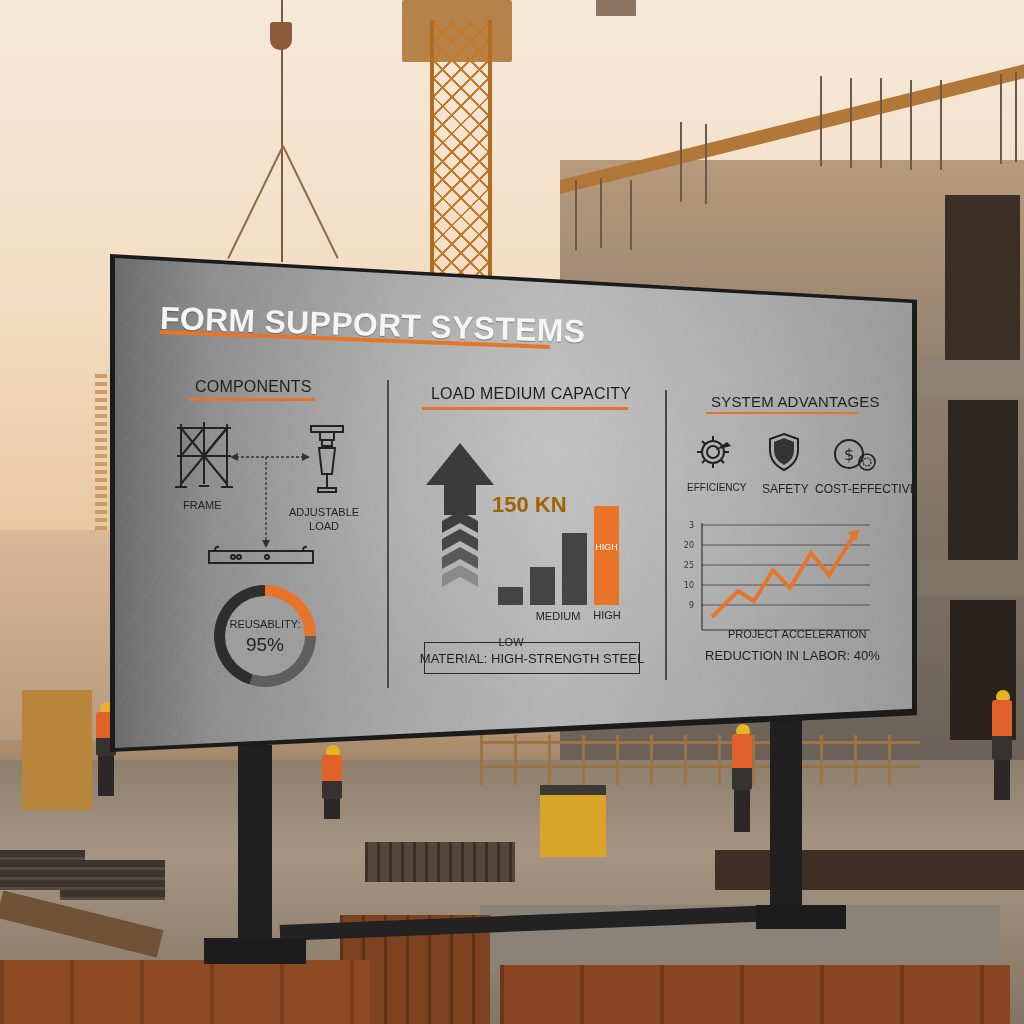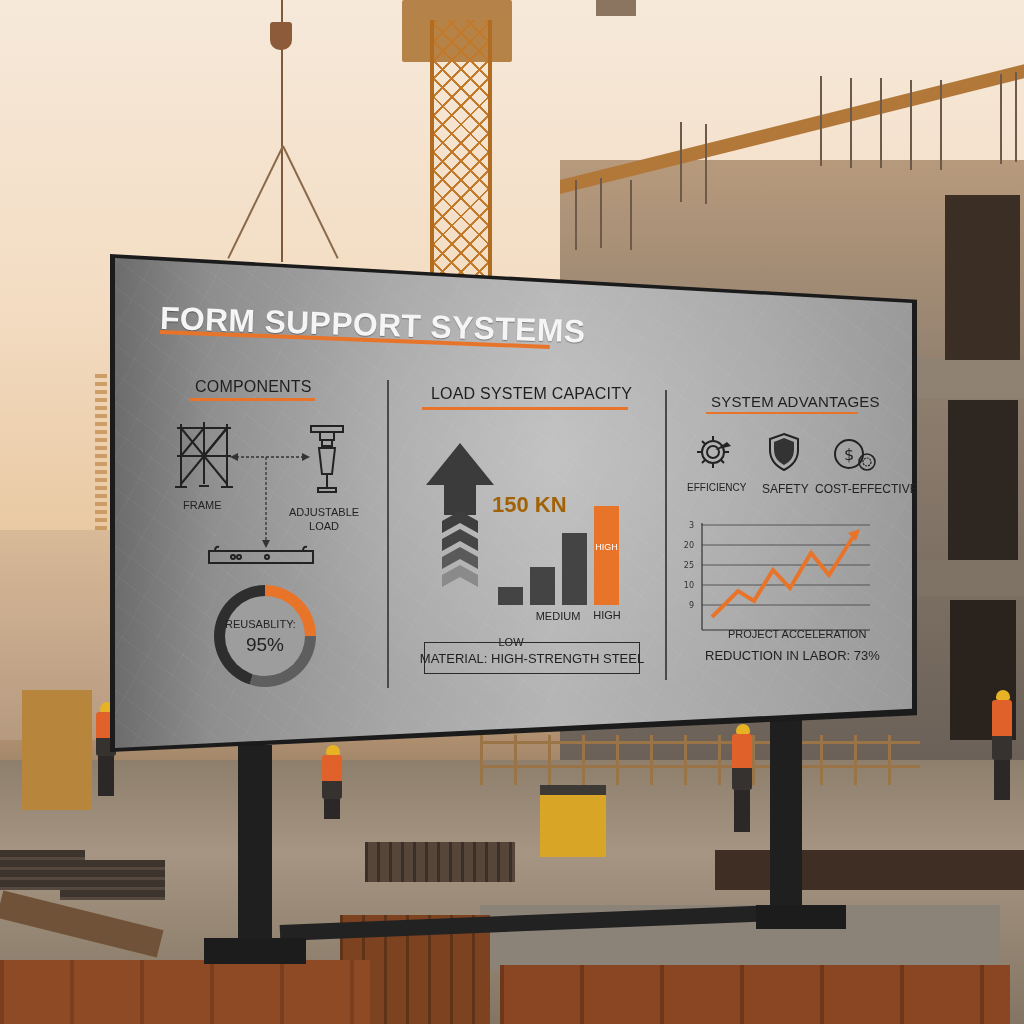--- a/index.html
+++ b/index.html
@@ -221,24 +221,24 @@
     <path d="M8 6 Q8 1 12 2"></path>
       <path d="M96 6 Q96 1 100 2"></path>
     <circle cx="26" cy="12" r="2"></circle>
       <circle cx="32" cy="12" r="2"></circle>
       <circle cx="60" cy="12" r="2"></circle>
   </g>
 </svg>
 
 <div class="abs" id="donut"></div>
 <div class="abs" id="donut-hole"></div>
-<div class="abs" style="left:225px;top:618px;width:80px;font-size:11px;color:#222">REUSABLITY:</div>
+<div class="abs" style="left:225px;top:618px;width:80px;text-align:center;font-size:11px;color:#222">REUSABLITY:</div>
 <div class="abs" style="left:225px;top:634px;width:80px;text-align:center;font-size:19px;color:#222">95%</div>
 
-<div class="abs section-h" style="left:431px;top:385px">LOAD SYSTEM CAPACITY</div>
+<div class="abs section-h" style="left:431px;top:385px">LOAD MEDIUM CAPACITY</div>
 <div class="abs section-ul orange" style="left:422px;top:407px;width:206px"></div>
 
 <svg class="abs" style="left:424px;top:443px" width="72" height="148" viewBox="0 0 72 148">
   <path d="M36 0 L70 42 L52 42 L52 72 L20 72 L20 42 L2 42 Z" fill="#3b3b3b"></path>
   <path d="M18 78 L36 68 L54 78 L54 90 L36 80 L18 90 Z" fill="#3e3e3e"></path>
   <path d="M18 96 L36 86 L54 96 L54 108 L36 98 L18 108 Z" fill="#454545"></path>
   <path d="M18 114 L36 104 L54 114 L54 126 L36 116 L18 126 Z" fill="#5a5a5a"></path>
   <path d="M18 132 L36 122 L54 132 L54 144 L36 134 L18 144 Z" fill="#8a8a8a"></path>
 </svg>
 <div class="abs" style="left:492px;top:492px;font-size:22px;font-weight:bold;color:#a16207;white-space:nowrap">150 KN</div>
@@ -296,13 +296,13 @@
     <text x="14" y="13">3</text>
     <text x="14" y="33">20</text>
     <text x="14" y="53">25</text>
     <text x="14" y="73">10</text>
     <text x="14" y="93">9</text>
   </g>
   <polyline points="32,102 58,76 74,86 93,55 110,73 131,38 149,60 173,22" fill="none" stroke="#e8742a" stroke-width="4" stroke-linejoin="miter"></polyline>
   <path d="M180 14 L168 18 L176 26 Z" fill="#e8742a"></path>
 </svg>
 <div class="abs" style="left:728px;top:628px;font-size:11px;color:#1f1f1f;white-space:nowrap">PROJECT ACCELERATION</div>
-<div class="abs" style="left:705px;top:648px;font-size:13px;color:#1f1f1f;white-space:nowrap">REDUCTION IN LABOR: 73%</div>
+<div class="abs" style="left:705px;top:648px;font-size:13px;color:#1f1f1f;white-space:nowrap">REDUCTION IN LABOR: 40%</div>
 
 </body></html>

